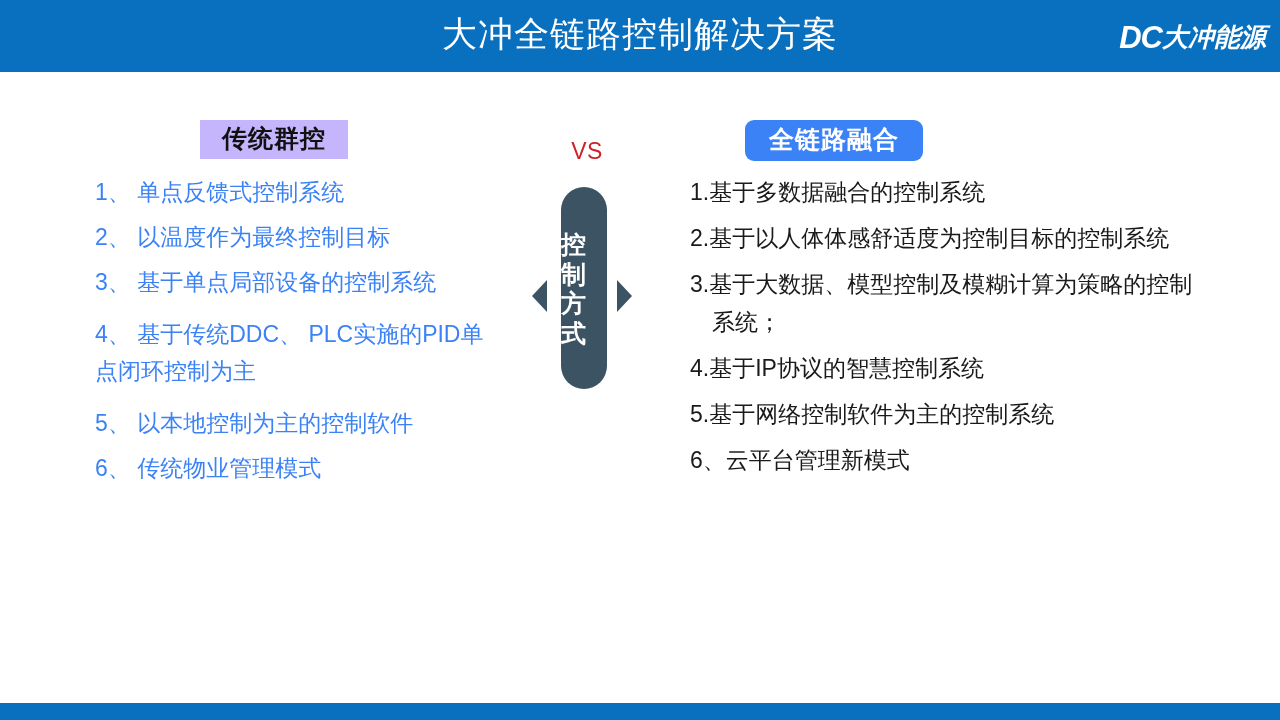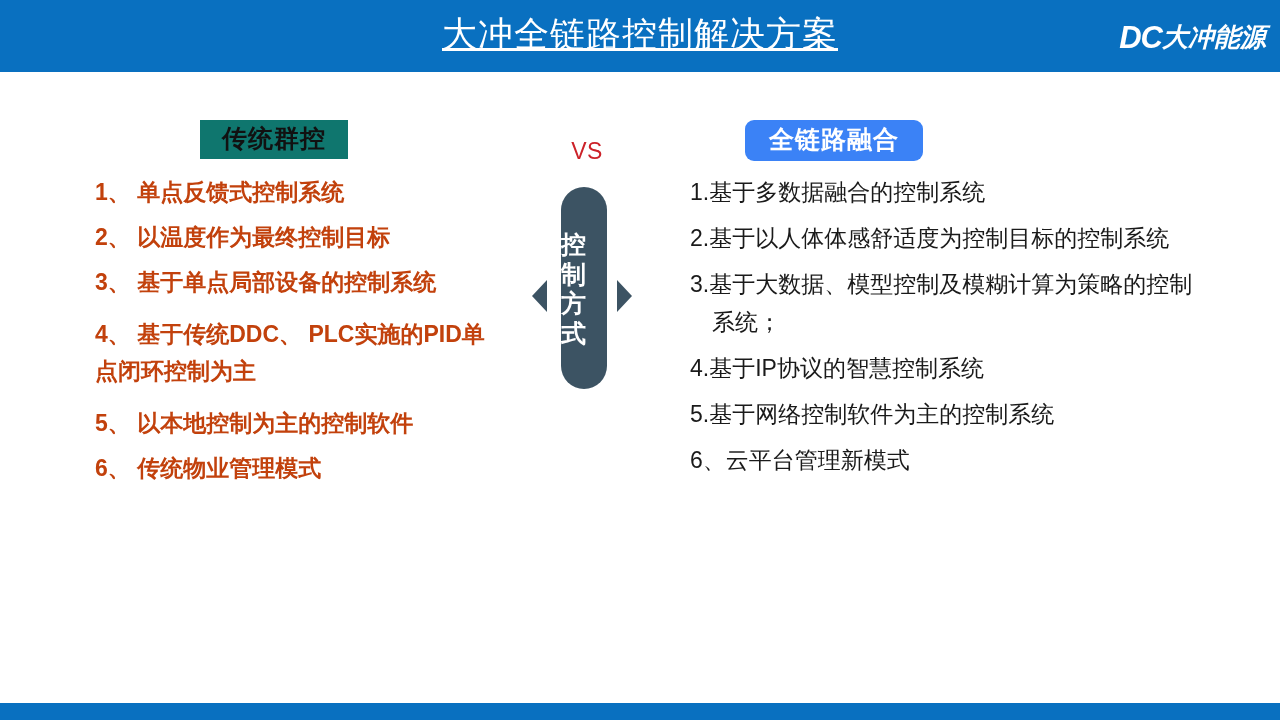--- a/index.html
+++ b/index.html
@@ -28,21 +28,20 @@
     left: 0; top: 0;
     width: 1280px;
     height: 84px;
     line-height: 68px;
     text-align: center;
     color: #ffffff;
     font-size: 35px;
     font-weight: 400;
     letter-spacing: 1px;
     white-space: nowrap;
-    text-decoration: underline;
   }
   .brand-logo {
     position: absolute;
     right: 14px;
     top: 16px;
     height: 42px;
     display: flex;
     align-items: center;
     color: #ffffff;
   }
@@ -72,41 +71,41 @@
 
   
   .col-left {
     position: absolute;
     left: 95px;
     top: 120px;
     width: 450px;
   }
   .badge-left {
     display: inline-block;
-    background: #0f766e;
+    background: #c4b5fd;
     color: #111111;
     font-size: 25px;
     font-weight: 700;
     padding: 4px 22px 6px 22px;
     margin-left: 105px;
     letter-spacing: 1px;
     line-height: 1.15;
   }
   .list-left {
     margin: 22px 0 0 0;
     padding: 0;
     list-style: none;
   }
   .list-left li {
     font-size: 23px;
-    color: #c2410c;
+    color: #3b82f6;
     line-height: 1.0;
     margin-bottom: 22px;
     white-space: pre-wrap;
-    font-weight: 700;
+    font-weight: 400;
   }
   .list-left li.wrapped {
     line-height: 1.62;
   }
 
   
   .vs-label {
     position: absolute;
     left: 532px;
     top: 138px;

